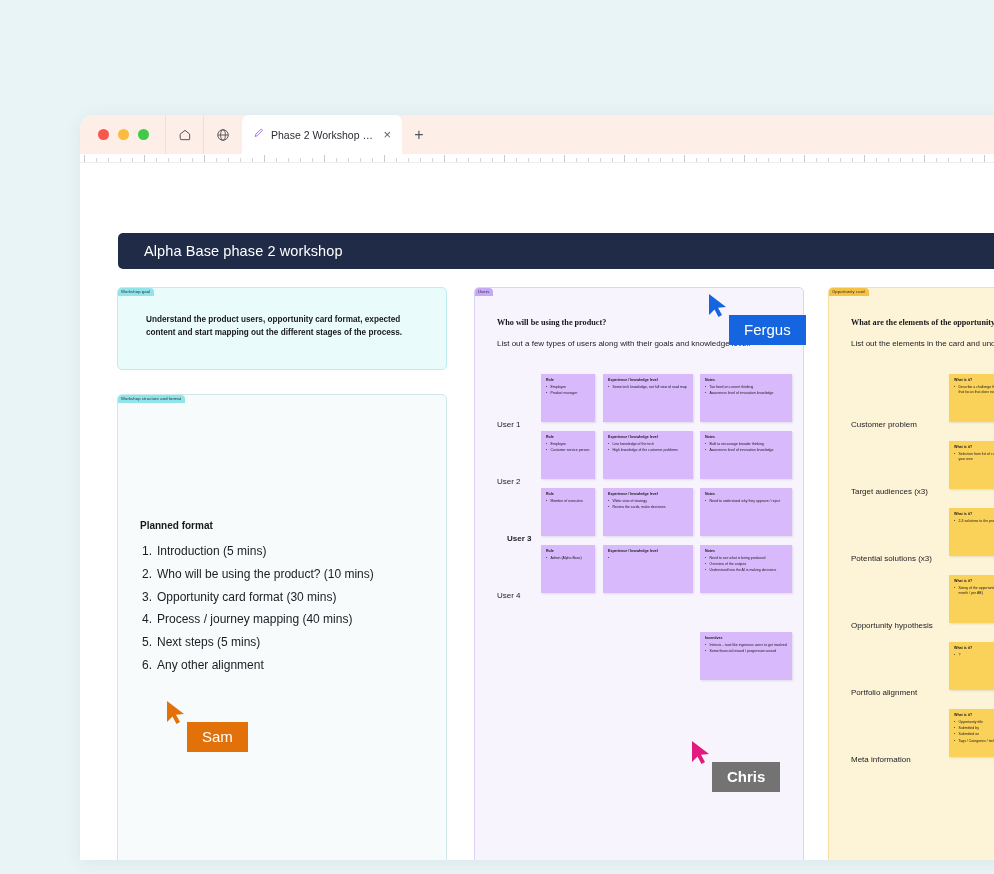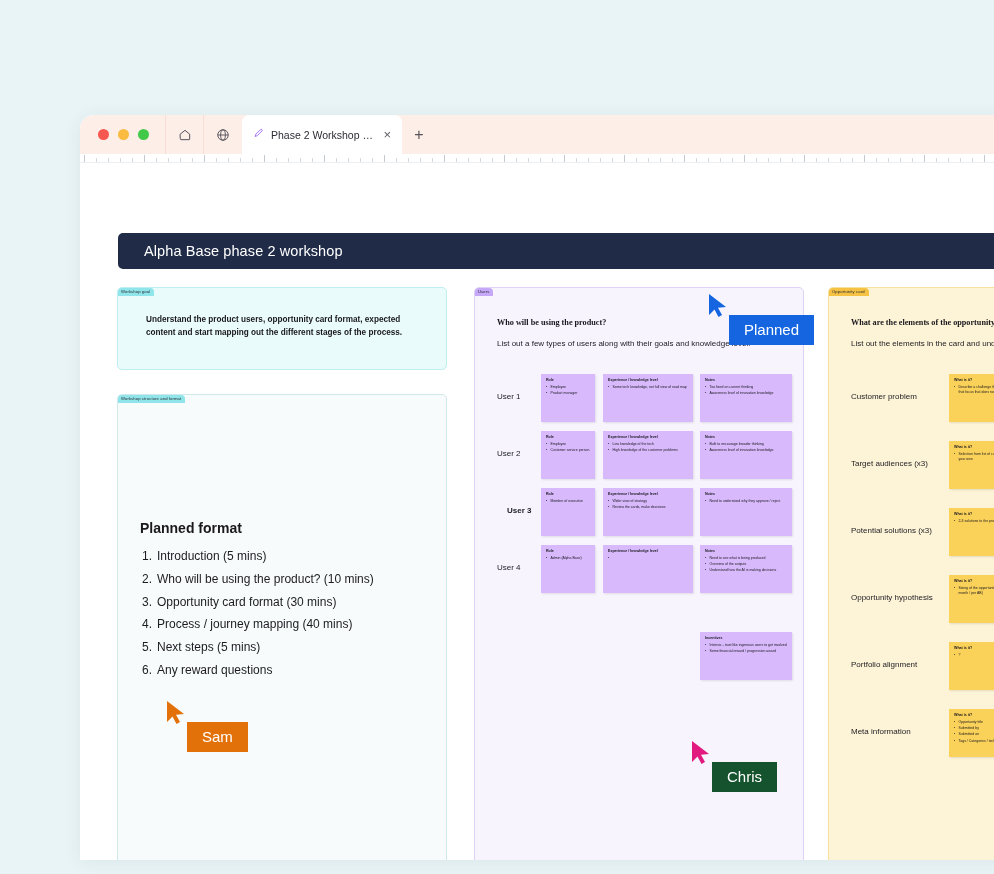--- a/index.html
+++ b/index.html
@@ -131,21 +131,21 @@
   #frame-opp .frame-tag { background: #f5c243; }
 
   .goal-text {
     position: absolute; left: 28px; top: 26px; width: 278px;
     font-size: 8.2px; font-weight: bold; color: #19181d;
     line-height: 1.55;
   }
 
   .agenda-inner { position: absolute; left: 22px; top: 125px; width: 290px; }
   .agenda-h {
-    font-size: 14px; font-weight: bold; color: #19181d; margin-bottom: 9px;
+    font-size: 10px; font-weight: bold; color: #19181d; margin-bottom: 9px;
   }
   .agenda-list { list-style: none; counter-reset: ag; }
   .agenda-list li {
     counter-increment: ag;
     font-size: 12px; color: #1d1c22; line-height: 1.9;
     padding-left: 17px; position: relative;
   }
   .agenda-list li::before {
     content: counter(ag) ".";
     position: absolute; left: 2px;
@@ -176,35 +176,35 @@
   .note ul { list-style: none; }
   .note li {
     font-size: 3.5px; color: #1a1920; line-height: 1.45;
     padding-left: 4.5px; position: relative; margin-bottom: 1.2px;
   }
   .note li::before {
     content: "•"; position: absolute; left: 0; top: -.2px;
   }
 
   .row-label {
-    position: absolute; font-size: 8px; color: #1d1c22;
+    position: absolute; font-size: 8px; color: #1d1c22; margin-top: 28px;
   }
 
   
   .cursor { position: absolute; pointer-events: none; }
   .cursor .arrow { position: absolute; left: 0; top: 0; }
   .cursor .name {
     position: absolute;
     padding: 7px 15px 8px;
     color: #fff; font-size: 15px;
     white-space: nowrap;
     line-height: 1;
   }
   #cursor-sam .name { background: #e2710a; left: 22px; top: 22px; }
-  #cursor-chris .name { background: #14532d; left: 22px; top: 22px; }
+  #cursor-chris .name { background: #737373; left: 22px; top: 22px; font-weight: bold; }
   #cursor-fergus .name { background: #1565e0; left: 22px; top: 22px; }
 </style>
 </head>
 <body>
 
 <div id="root">
 
   <div class="browser">
 
     <div class="chrome-bar">
@@ -332,21 +332,21 @@
       <div class="frame" id="frame-agenda">
         <span class="frame-tag">Workshop structure and format</span>
         <div class="agenda-inner">
           <div class="agenda-h">Planned format</div>
           <ol class="agenda-list" id="agenda-list">
               <li>Introduction (5 mins)</li>
               <li>Who will be using the product? (10 mins)</li>
               <li>Opportunity card format (30 mins)</li>
               <li>Process / journey mapping (40 mins)</li>
               <li>Next steps (5 mins)</li>
-              <li>Any reward questions</li>
+              <li>Any other alignment</li>
             </ol>
         </div>
       </div>
 
       <div class="frame" id="frame-users">
         <span class="frame-tag">Users</span>
         <div class="panel-h" style="top:30px;">Who will be using the product?</div>
         <div class="panel-sub" style="top:51px;">List out a few types of users along with their goals and knowledge level.</div>
         <div id="users-body">
             <div class="row-label" style="left: 22px; top: 104px;">User 1</div>
@@ -507,21 +507,21 @@
     </span>
     <span class="name">Sam</span>
   </div>
 
   <div class="cursor" id="cursor-fergus" style="left:707px; top:293px;">
     <span class="arrow">
       <svg width="22" height="26" viewBox="0 0 22 26">
           <path d="M2 1 L2 22 L7.5 16.5 L11.5 24 L15 22 L11 14.8 L19 14 Z" fill="#1565e0"></path>
         </svg>
     </span>
-    <span class="name">Planned</span>
+    <span class="name">Fergus</span>
   </div>
 
   <div class="cursor" id="cursor-chris" style="left:690px; top:740px;">
     <span class="arrow">
       <svg width="22" height="26" viewBox="0 0 22 26">
           <path d="M2 1 L2 22 L7.5 16.5 L11.5 24 L15 22 L11 14.8 L19 14 Z" fill="#e2197f"></path>
         </svg>
     </span>
     <span class="name">Chris</span>
   </div>

